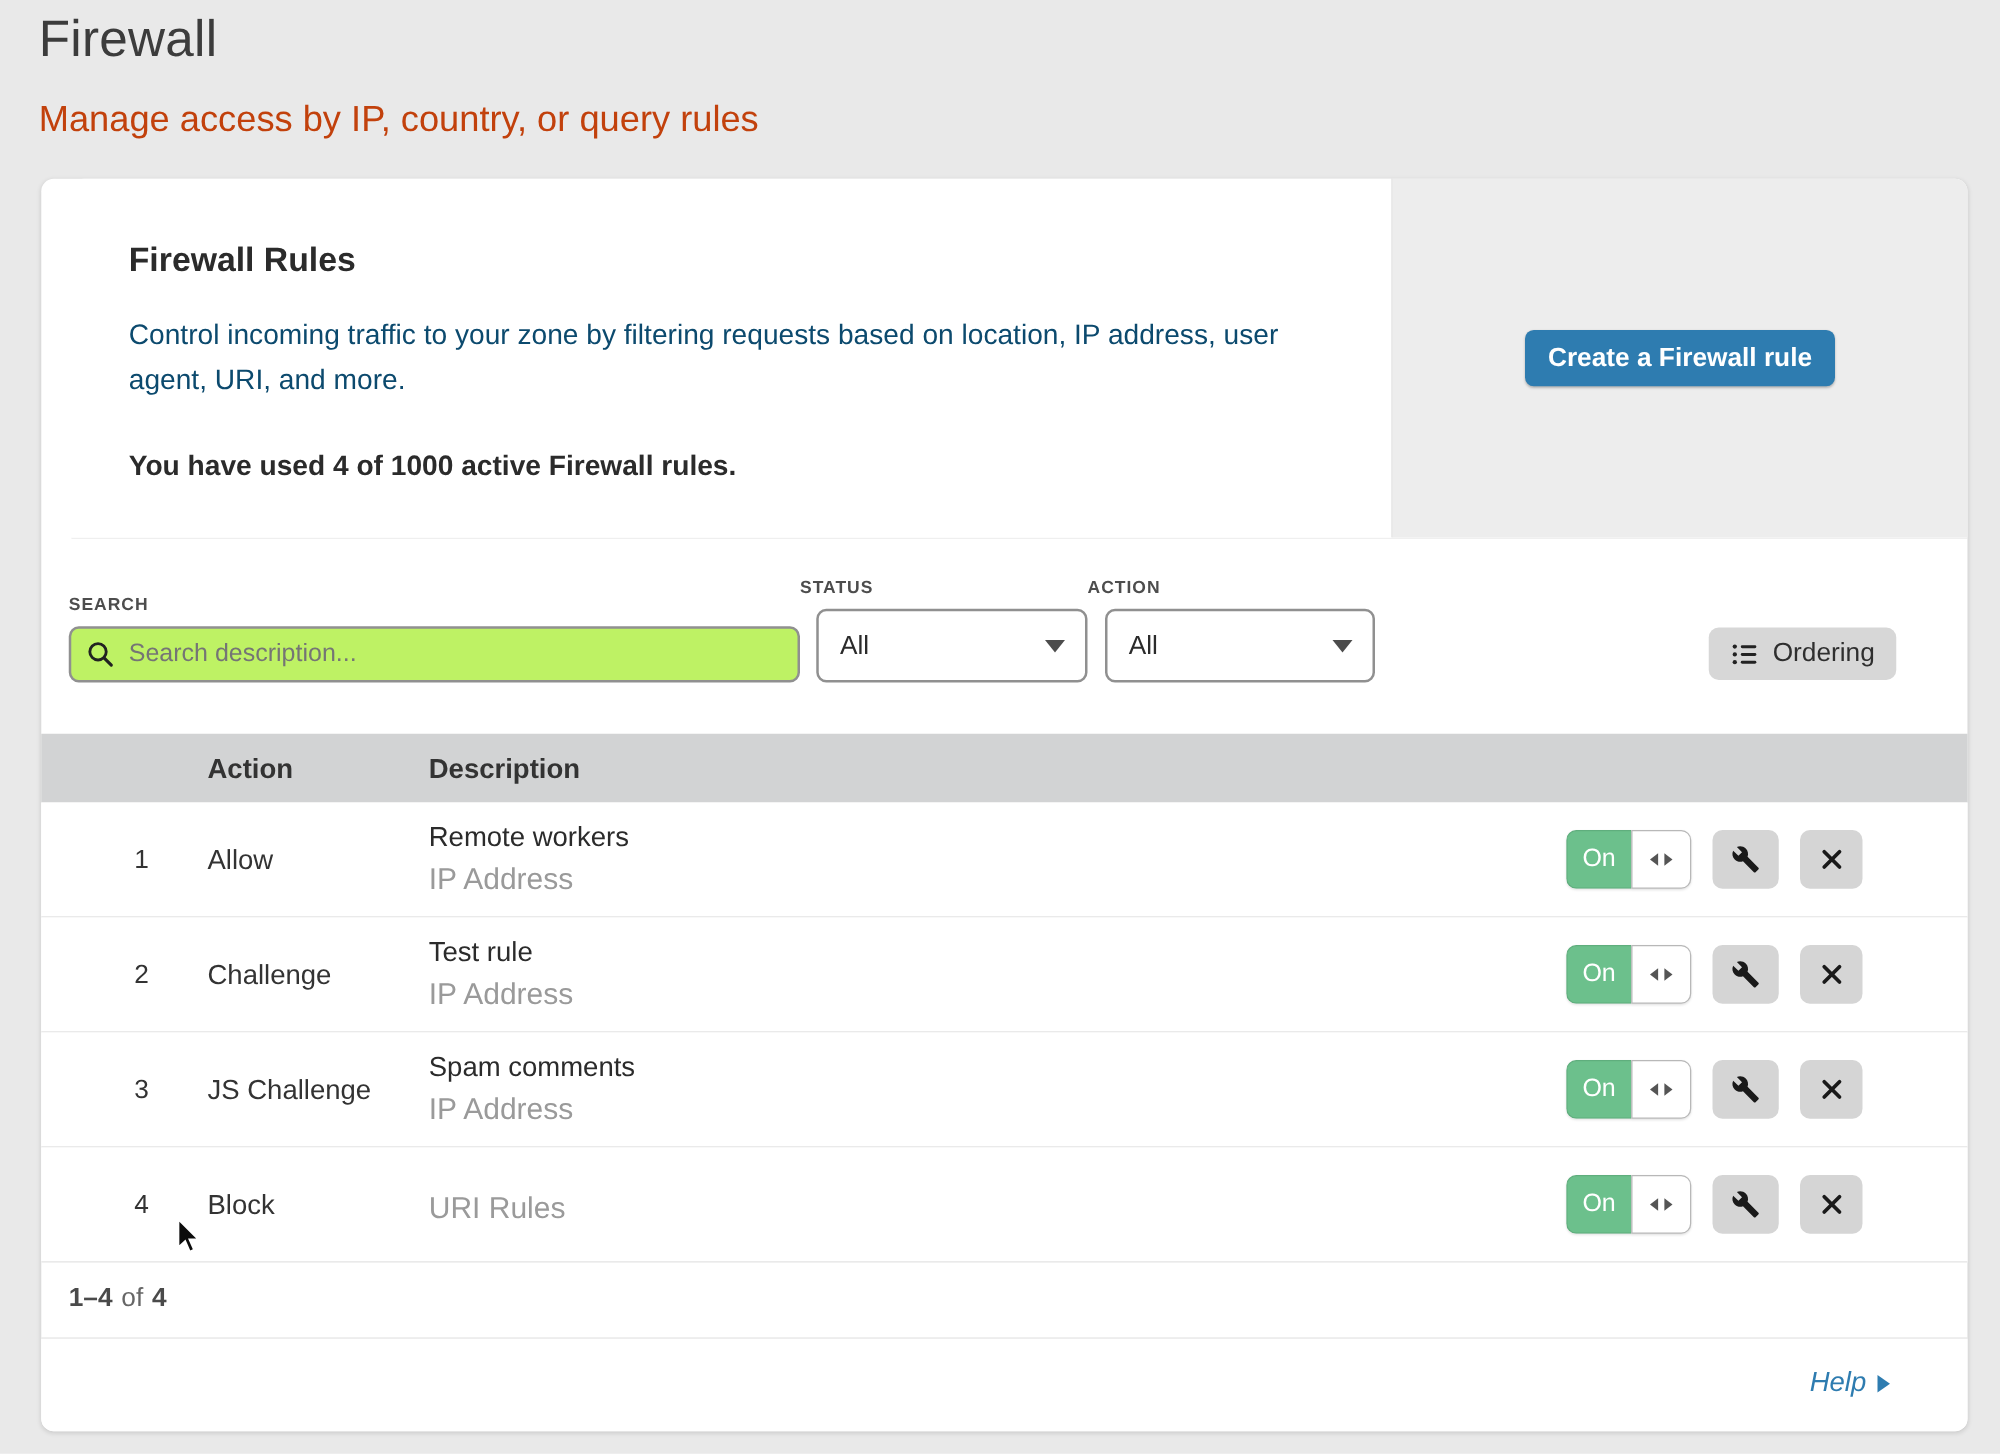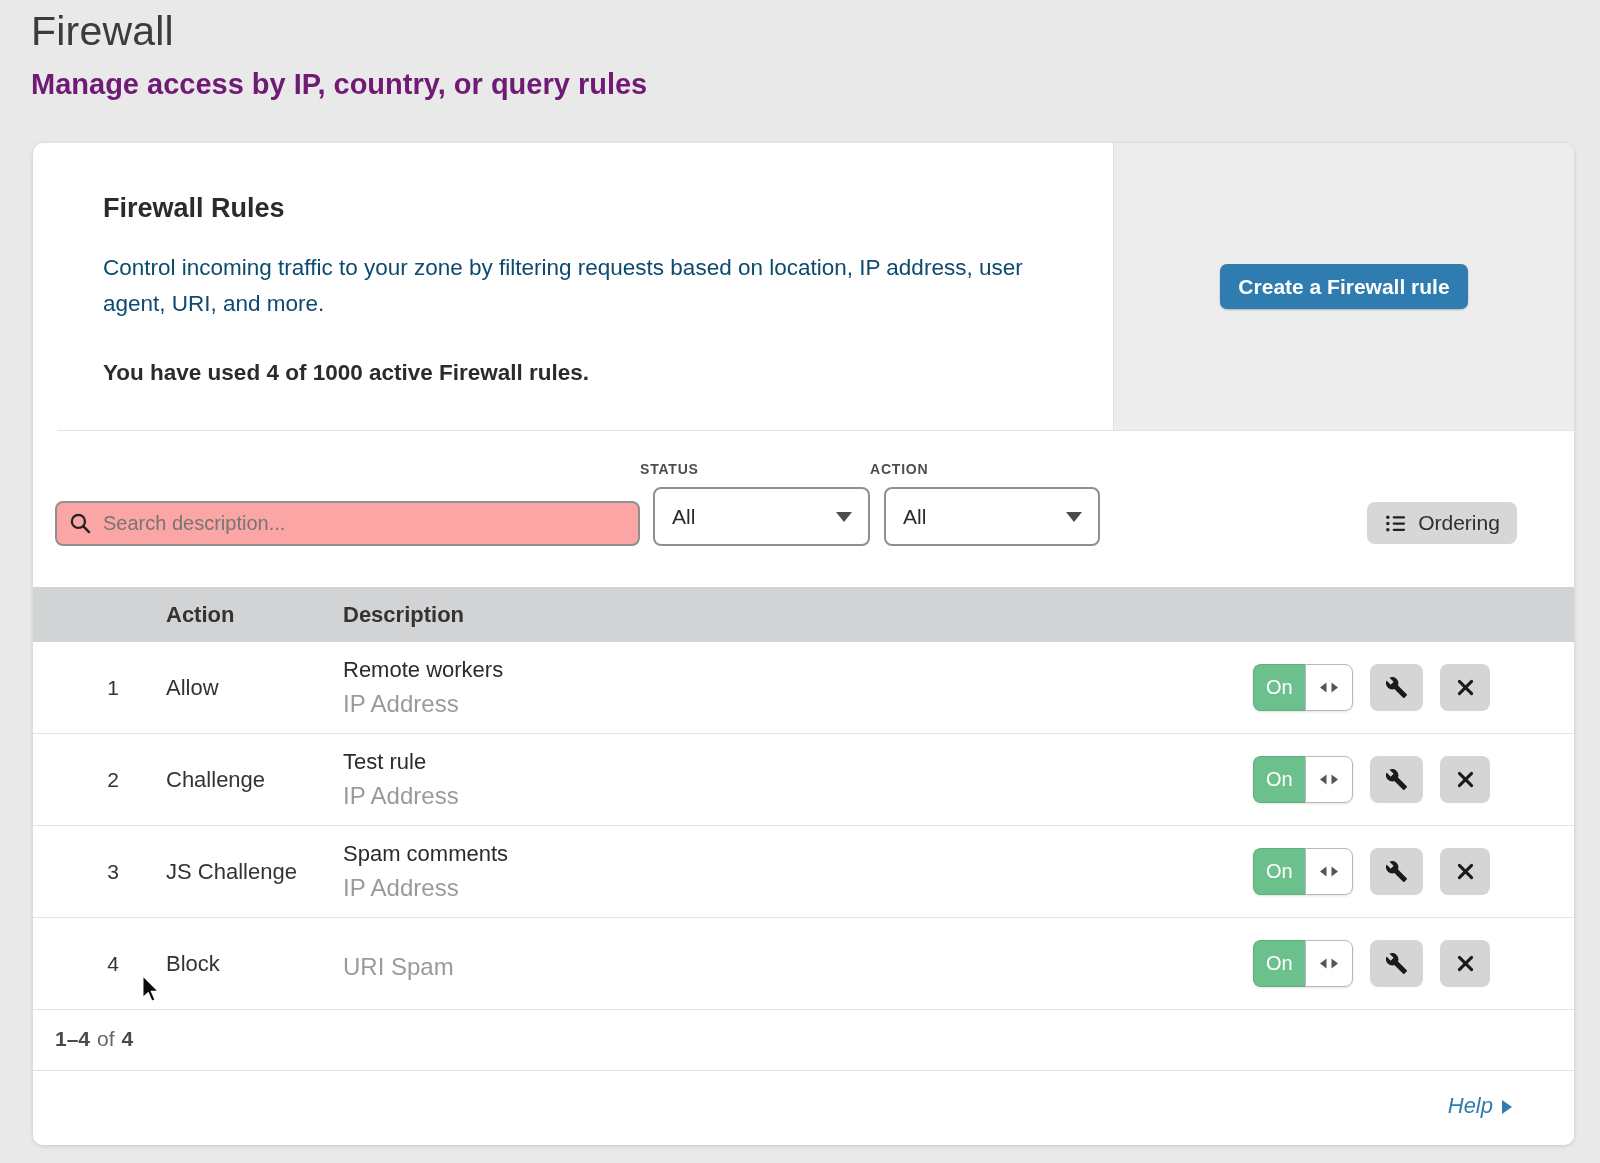--- a/index.html
+++ b/index.html
@@ -11,22 +11,22 @@
     color:#333;
     overflow:hidden;
   }
 
   
   .page-title {
     position:absolute; left:31px; top:8px;
     font-size:41px; font-weight:500; color:#3c3c3c; letter-spacing:0.2px;
   }
   .page-subtitle {
-    position:absolute; left:31px; top:68px;
-    font-size:29px; font-weight:700; color:#701a75;
+    position:absolute; left:31px; top:80px;
+    font-size:29px; font-weight:400; color:#c2410c;
   }
 
   
   .card {
     position:absolute; left:33px; top:143px; width:1541px;
     background:#ffffff; border-radius:10px;
     box-shadow:0 1px 4px rgba(0,0,0,0.14);
   }
 
   
@@ -50,21 +50,21 @@
   
   .filters { display:flex; align-items:flex-end; padding:30px 57px 41px 22px; }
   .filter-group { display:flex; flex-direction:column; }
   .filter-label {
     font-size:14px; font-weight:bold; color:#4d4d4d;
     letter-spacing:0.8px; margin-bottom:10px;
   }
   .search-wrap { position:relative; width:585px; }
   .search-input {
     width:585px; height:45px; border:2px solid #909090; border-radius:8px;
-    padding:0 12px 0 46px; font-size:20px; color:#333; background:#fca5a5;
+    padding:0 12px 0 46px; font-size:20px; color:#333; background:#bef264;
     font-family:"Liberation Sans", sans-serif;
   }
   .search-input::placeholder { color:#757575; opacity:1; }
   .search-icon { position:absolute; left:13px; top:10px; }
   .select-box {
     height:59px; border:2px solid #909090; border-radius:8px; background:#fff;
     display:flex; align-items:center; justify-content:space-between;
     padding:0 16px 0 17px; font-size:21px; color:#2b2b2b; cursor:pointer;
   }
   .select-status { width:217px; margin-left:13px; }
@@ -149,20 +149,21 @@
       <div class="overview-desc">Control incoming traffic to your zone by filtering requests based on location, IP address, user agent, URI, and more.</div>
       <div class="overview-usage">You have used 4 of 1000 active Firewall rules.</div>
     </div>
     <div class="overview-right">
       <button class="btn-primary">Create a Firewall rule</button>
     </div>
   </div>
 
   <div class="filters">
     <div class="filter-group">
+      <div class="filter-label">SEARCH</div>
       <div class="search-wrap">
         <span class="search-icon">
           <svg width="25" height="25" viewBox="0 0 24 24" fill="none">
             <circle cx="10" cy="10" r="6.3" stroke="#222" stroke-width="2.2"></circle>
             <line x1="14.8" y1="14.8" x2="20.2" y2="20.2" stroke="#222" stroke-width="2.4" stroke-linecap="round"></line>
           </svg>
         </span>
         <input class="search-input" type="text" placeholder="Search description..." style="">
       </div>
     </div>
@@ -307,21 +308,21 @@
             </svg>
         </span>
       </button>
     </div>
   </div>
 
   <div class="grid-row rule-row">
     <div class="cell-priority">4</div>
     <div class="cell-action">Block</div>
     <div>
-      <div class="cell-desc-sub">URI Spam</div>
+      <div class="cell-desc-sub">URI Rules</div>
     </div>
     <div class="cell-controls">
       <div class="toggle">
         <div class="toggle-on">On</div>
         <div class="toggle-handle">
           <svg width="22" height="13" viewBox="0 0 22 13">
             <polygon points="8.5,1.5 8.5,11.5 2,6.5" fill="#555"></polygon>
             <polygon points="13.5,1.5 13.5,11.5 20,6.5" fill="#555"></polygon>
           </svg>
         </div>

